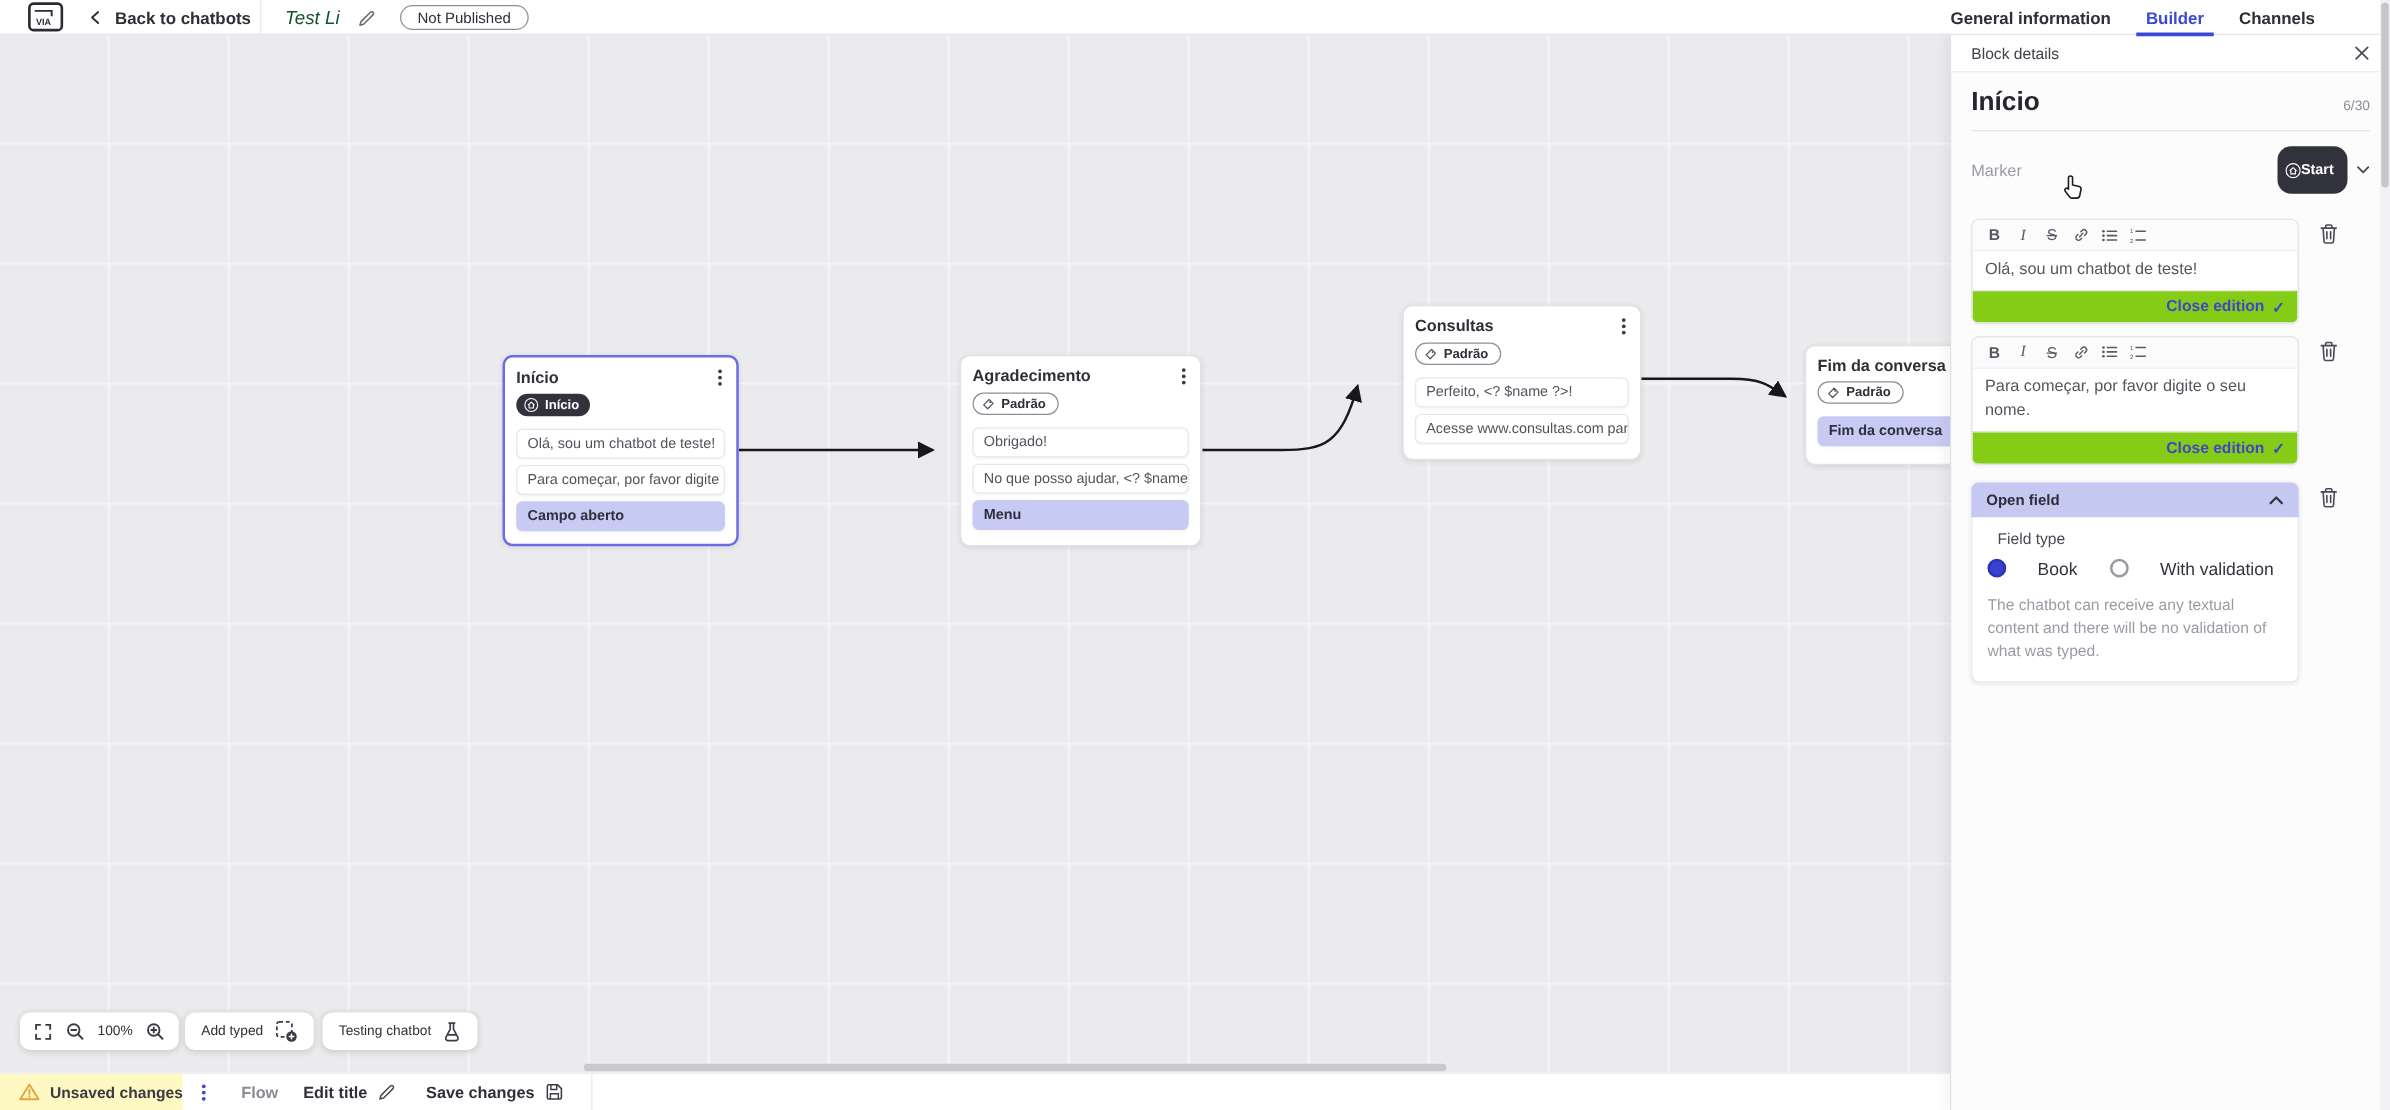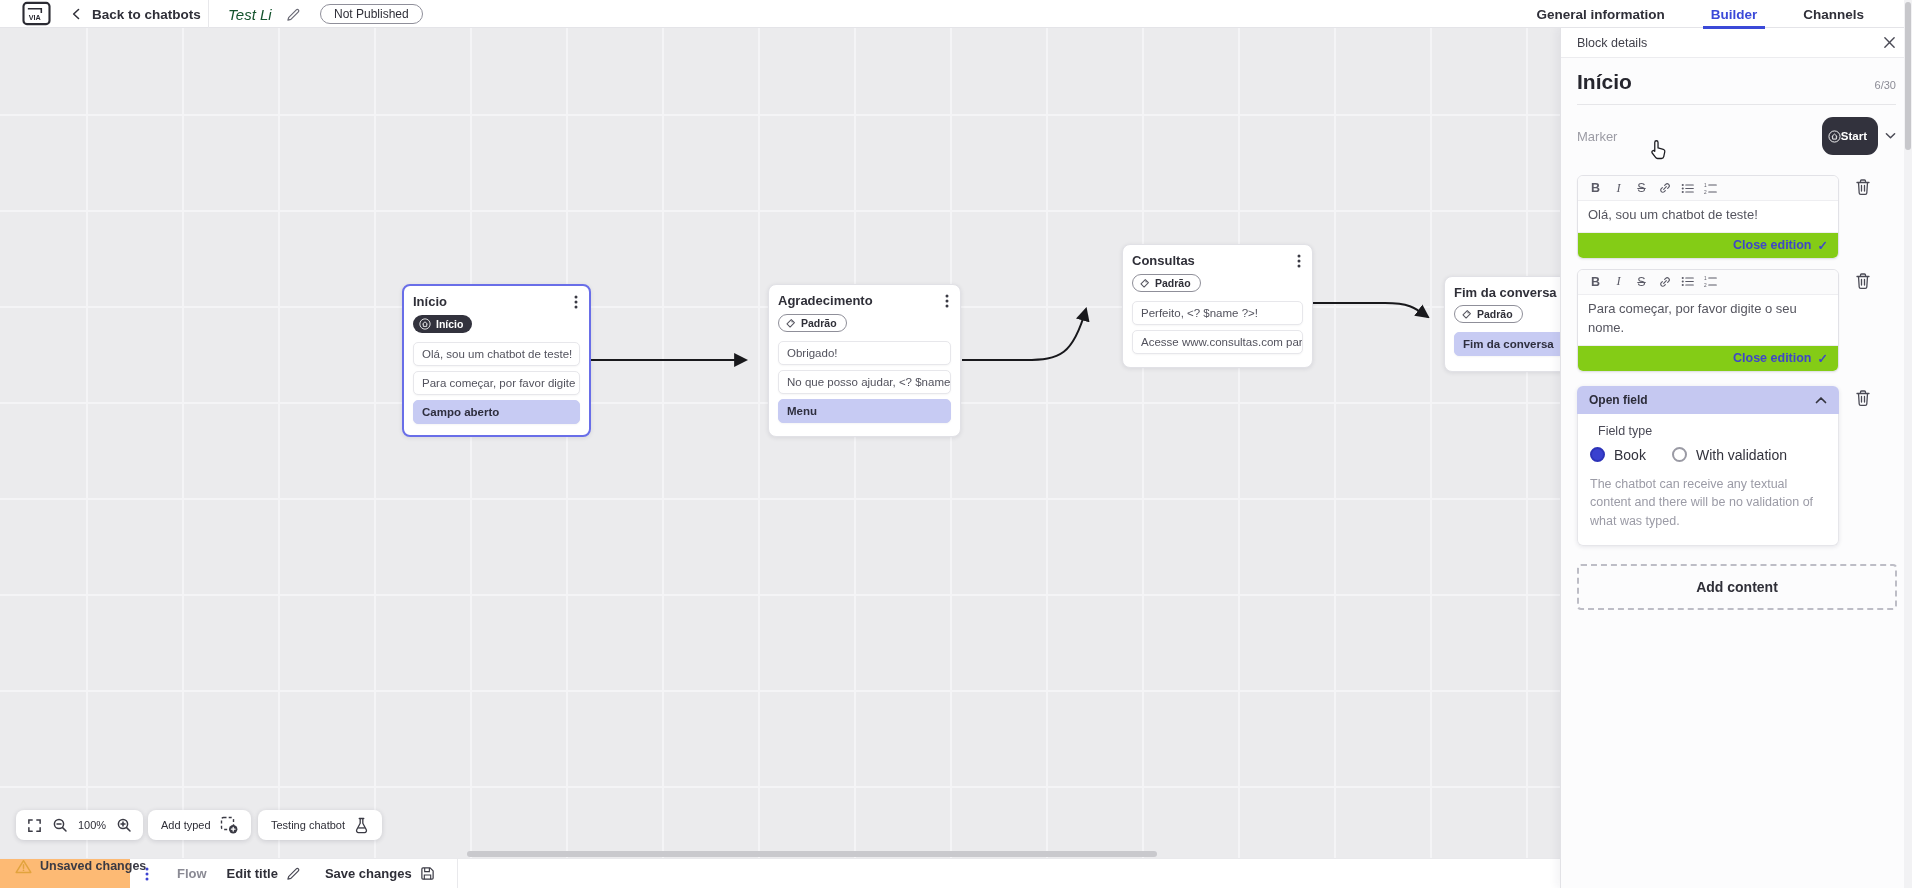--- a/index.html
+++ b/index.html
@@ -11,21 +11,21 @@
   .topbar { position: absolute; left: 0; top: 0; width: 1912px; height: 28px;
     background: #fff; border-bottom: 1px solid #e4e4e8; z-index: 80; }
   .logo { position: absolute; left: 22px; top: 1px; }
   .tb-divider { position: absolute; left: 208px; top: 0; width: 1px; height: 28px; background: #e8e8eb; }
   .back { position: absolute; left: 70px; top: 0; height: 28px; display: flex; align-items: center; gap: 9px; cursor: pointer; }
   .back-label { font-size: 13.5px; font-weight: bold; color: #2f2f38; }
   .doc-title { position: absolute; left: 228px; top: 0; height: 28px; display: flex; align-items: center; gap: 14px; }
   .doc-title .t { font-size: 15px; color: #14532d; font-style: italic; }
   .status-pill { position: absolute; left: 320px; top: 4px; height: 20px; display: flex; align-items: center;
     padding: 0 13px; border: 1px solid #8f8f9a; border-radius: 11px; font-size: 12px; color: #2f2f38; background: #fff; }
-  .tabs { position: absolute; right: 48px; top: 0; height: 28px; display: flex; gap: 46px; }
+  .tabs { position: absolute; right: 60px; top: 0; height: 28px; display: flex; gap: 28px; }
   .tab { height: 100%; display: flex; align-items: center; font-size: 13.5px; font-weight: bold;
     color: #2f2f38; position: relative; cursor: pointer; }
   .tab.active { color: #3b49d8; }
   .tab.active::after { content: ""; position: absolute; left: -8px; right: -8px; bottom: -1px; height: 3px; background: #3b49d8; }
 
   
   .canvas { position: absolute; left: 0; top: 28px; width: 1560px; height: 860px; overflow: hidden;
     background-color: #ebebed;
     background-image: linear-gradient(#f4f4f6 2px, transparent 2px),
                       linear-gradient(90deg, #f4f4f6 2px, transparent 2px);
@@ -55,21 +55,21 @@
   #add-block-ctrl { left: 148px; top: 782px; padding: 0 13px; gap: 9px; cursor: pointer; }
   #testing-ctrl { left: 258px; top: 782px; padding: 0 13px; gap: 9px; cursor: pointer; }
   .icon-btn { display: flex; align-items: center; cursor: pointer; color: #3a3a44; }
 
   .hscroll-thumb { position: absolute; left: 467px; top: 823px; width: 690px; height: 6px;
     border-radius: 3px; background: #c9c9cd; }
 
   
   .bottombar { position: absolute; left: 0; top: 858px; width: 1560px; height: 30px; background: #fff;
     border-top: 1px solid #e9e9ec; display: flex; align-items: center; z-index: 40; }
-  .unsaved { width: 130px; height: 100%; background: #fdba74; display: flex; align-items: flex-start;
+  .unsaved { width: 146px; height: 100%; background: #fef9c3; display: flex; align-items: center;
     gap: 8px; padding-left: 15px; }
   .unsaved .lbl { font-size: 12.5px; font-weight: bold; color: #3a3a44; white-space: nowrap; }
   .bb-dots { margin-left: 15px; color: #3d43d1; cursor: pointer; }
   .bb-item { display: flex; align-items: center; gap: 8px; font-size: 13px; font-weight: bold; cursor: pointer; }
   .bb-flow { margin-left: 28px; color: #8a8a94; }
   .bb-edit { margin-left: 20px; color: #2f2f38; }
   .bb-save { margin-left: 24px; color: #2f2f38; }
   .bb-divider { margin-left: 22px; width: 1px; height: 100%; background: #e9e9ec; }
 
   
@@ -115,21 +115,21 @@
   .row-trash { margin-left: 16px; margin-top: 3px; color: #4a4a55; cursor: pointer; }
 
   .openfield { width: 262px; border-radius: 6px; box-shadow: 0 1px 4px rgba(30,30,60,.10); }
   .of-header { background: #c5c8f1; border-radius: 6px 6px 0 0; padding: 7px 12px;
     display: flex; justify-content: space-between; align-items: center;
     font-size: 12px; font-weight: bold; color: #2c2c3a; cursor: pointer; }
   .of-body { background: #fff; border: 1px solid #e6e6ea; border-top: none; border-radius: 0 0 6px 6px;
     padding: 10px 12px 14px; }
   .of-fieldtype { font-size: 12.5px; color: #4a4a56; margin-left: 8px; }
   .of-radios { display: flex; align-items: center; gap: 26px; margin-top: 9px; }
-  .radio-option { display: flex; align-items: center; gap: 9px; font-size: 14px; color: #32323c; cursor: pointer; }
+  .radio-option { display: flex; align-items: center; gap: 25px; font-size: 14px; color: #32323c; cursor: pointer; }
   .radio { width: 15px; height: 15px; border-radius: 50%; flex: none; }
   .radio.sel { background: #3a41cf; border: 2px solid #2d33b8; }
   .radio.unsel { background: #fff; border: 2px solid #9a9aa4; }
   .of-help { margin-top: 12px; font-size: 12.5px; color: #9b9ba6; line-height: 1.5; }
 
   .add-content { margin-top: 18px; width: 320px; height: 46px; border: 2px dashed #bdbdc6; border-radius: 4px;
     display: flex; align-items: center; justify-content: center; font-size: 14px; font-weight: bold;
     color: #2f2f38; cursor: pointer; }
 
   
@@ -499,21 +499,20 @@
           <div class="of-help">The chatbot can receive any textual content and there will be no validation of what was typed.</div>
         </div>
       </div>
       <span class="row-trash">
         <svg width="16" height="18" viewBox="0 0 16 18">
             <path d="M2 4.5 H14 M5.5 4.5 V3 a1 1 0 0 1 1 -1 h3 a1 1 0 0 1 1 1 V4.5 M3.5 4.5 L4.2 15 a1.5 1.5 0 0 0 1.5 1.4 h4.6 a1.5 1.5 0 0 0 1.5 -1.4 L12.5 4.5 M6.5 7.5 V13 M9.5 7.5 V13" fill="none" stroke="currentColor" stroke-width="1.3" stroke-linecap="round"></path>
           </svg>
       </span>
     </div>
 
-    <div class="add-content">Add content</div>
   </div>
 </div>
 
 <div class="vscroll-track">
   <div class="vscroll-thumb"></div>
 </div>
 
 <span class="mouse-cursor">
   <svg width="17" height="21" viewBox="0 0 14 18">
       <path d="M5.2 1.5 c0.9 0 1.4 0.6 1.4 1.4 v4.8 l4.5 1.1 c1 0.3 1.5 1 1.3 2 l-0.9 4.3 c-0.2 1 -1 1.6 -2 1.6 H6.2 c-0.7 0 -1.3 -0.3 -1.7 -0.9 L1.6 12 c-0.6 -0.8 -0.2 -1.9 0.8 -2.1 0.5 -0.1 1 0.1 1.3 0.5 l0.1 0.2 V2.9 c0 -0.8 0.5 -1.4 1.4 -1.4 z" fill="#fff" stroke="#1d1d22" stroke-width="1.1" stroke-linejoin="round"></path>

